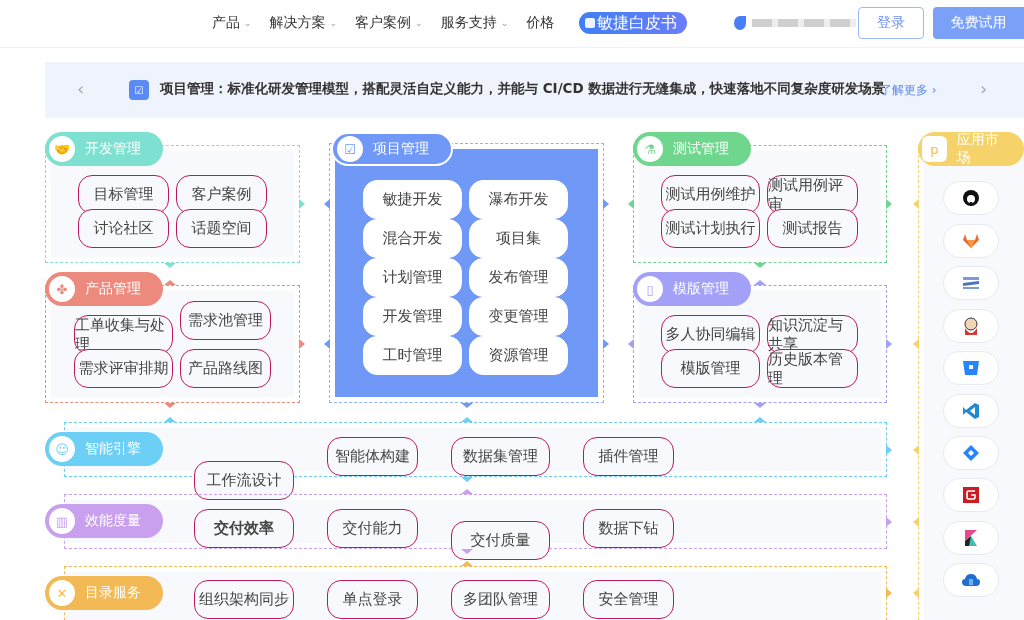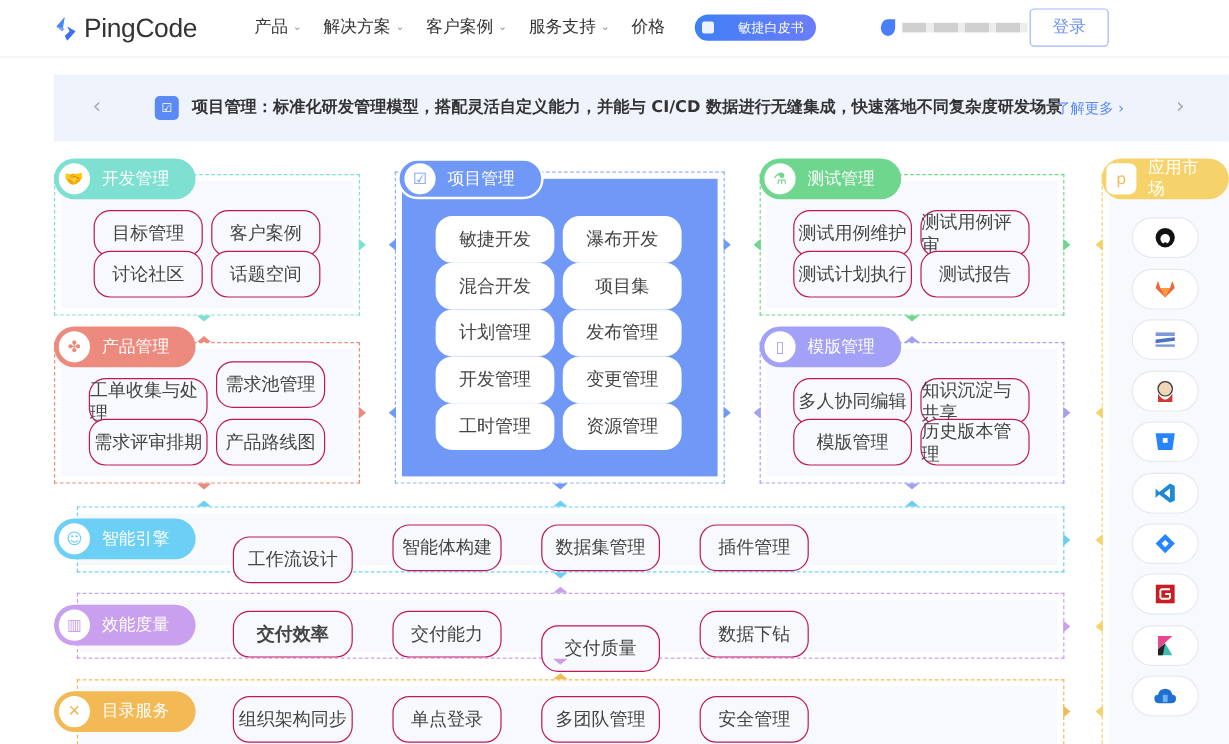--- a/index.html
+++ b/index.html
@@ -6,21 +6,21 @@
   html, body { width: 1024px; height: 620px; overflow: hidden; background: #ffffff; font-family: "DejaVu Sans", "Liberation Sans", sans-serif; color: #333; }
 
   
   .nav { position: absolute; left: 0; top: 0; width: 1024px; height: 48px; background: #fff; border-bottom: 1px solid #f0f1f5; }
   .logo { position: absolute; left: 44px; top: 11px; display: flex; align-items: center; }
   .logo-mark { width: 22px; height: 24px; position: relative; }
   .logo-text { font-family: "Liberation Sans", sans-serif; font-size: 22px; color: #333; margin-left: 4px; letter-spacing: -0.3px; }
   .nav-menu { position: absolute; left: 212px; top: 14px; display: flex; gap: 18px; font-size: 14px; color: #333; }
   .nav-item { display: flex; align-items: center; gap: 4px; cursor: pointer; }
   .chev { font-size: 9px; color: #999; }
-  .badge { position: absolute; left: 579px; top: 12px; height: 22px; padding: 0 10px 0 6px; border-radius: 11px; background: linear-gradient(90deg,#3f7ff4,#6b7dfa); color: #fff; font-size: 11px; display: flex; align-items: center; gap: 20px; }
+  .badge { position: absolute; left: 579px; top: 12px; height: 22px; padding: 0 10px 0 6px; border-radius: 11px; background: linear-gradient(90deg,#3f7ff4,#6b7dfa); color: #fff; font-size: 16px; display: flex; align-items: center; gap: 2px; }
   .badge-icon { width: 10px; height: 10px; background: #fff; border-radius: 2px; opacity: .9; }
   .phone { position: absolute; left: 734px; top: 16px; display: flex; align-items: center; gap: 6px; }
   .phone-icon { width: 12px; height: 14px; border-radius: 50% 0 50% 50%; background: #4a7ef6; }
   .phone-blur { width: 104px; height: 8px; background: repeating-linear-gradient(90deg,#bbb 0 20px,#e5e5e5 20px 26px); opacity: .7; }
   .btn-login { position: absolute; left: 858px; top: 7px; width: 66px; height: 32px; border: 1px solid #9db8f9; border-radius: 4px; background: #fff; color: #6b8ff5; font-size: 14px; display: flex; align-items: center; justify-content: center; }
   .btn-trial { position: absolute; left: 933px; top: 7px; width: 91px; height: 32px; border-radius: 4px 0 0 4px; background: #7aa0f7; color: #fff; font-size: 14px; display: flex; align-items: center; justify-content: center; }
 
   
   .banner { position: absolute; left: 45px; top: 62px; width: 979px; height: 56px; background: #eff3fc; }
   .banner-prev { position: absolute; left: 32px; top: 16px; font-size: 18px; color: #aaa; }
@@ -41,28 +41,20 @@
   .tri-l { border-top: 5px solid transparent; border-bottom: 5px solid transparent; border-right: 6px solid; }
   .tri-d { border-left: 6px solid transparent; border-right: 6px solid transparent; border-top: 5px solid; }
   .tri-u { border-left: 6px solid transparent; border-right: 6px solid transparent; border-bottom: 5px solid; }
 
   .app-pill { position: absolute; left: 943px; width: 56px; height: 34px; border: 1px solid #e6eaf1; border-radius: 17px; background: #fff; display: flex; align-items: center; justify-content: center; }
 </style>
 </head>
 <body>
 
 <div class="nav">
-  <div class="logo">
-    <svg class="logo-mark" viewBox="0 0 22 24" width="22" height="24">
-      <path d="M10 2 L3 10 L8 14 Z" fill="#4e86f7"></path>
-      <path d="M3 10 L8 14 L10 12 Z" fill="#7aa8ff"></path>
-      <path d="M12 10 L19 14 L12 22 L10 18 L14 14 Z" fill="#3f6ff0"></path>
-    </svg>
-    <span class="logo-text">PingCode</span>
-  </div>
   <div class="nav-menu">
     <div class="nav-item">
         <span>产品</span>
         <span class="chev">⌄</span>
       </div>
     <div class="nav-item">
         <span>解决方案</span>
         <span class="chev">⌄</span>
       </div>
     <div class="nav-item">
@@ -79,20 +71,21 @@
   </div>
   <div class="badge">
     <span class="badge-icon"></span>
     <span>敏捷白皮书</span>
   </div>
   <div class="phone">
     <span class="phone-icon"></span>
     <span class="phone-blur"></span>
   </div>
   <div class="btn-login">登录</div>
+  <div class="btn-trial">免费试用</div>
 </div>
 
 <div class="banner">
   <span class="banner-prev">‹</span>
   <span class="banner-icon">☑</span>
   <span class="banner-text">项目管理：标准化研发管理模型，搭配灵活自定义能力，并能与 CI/CD 数据进行无缝集成，快速落地不同复杂度研发场景</span>
   <span class="banner-more">了解更多 ›</span>
   <span class="banner-next">›</span>
 </div>
 
@@ -182,21 +175,21 @@
 <div class="card" style="left:64px;top:422px;width:823px;height:55px;border-color:#6ccff5;">
   <div class="card-inner" style="left:0;top:5px;right:5px;bottom:5px;"></div>
 </div>
 <span class="tri tri-u" style="left:164px;top:417px;border-bottom-color:#6ccff5;"></span>
 <span class="tri tri-u" style="left:461px;top:417px;border-bottom-color:#6ccff5;"></span>
 <span class="tri tri-u" style="left:754px;top:417px;border-bottom-color:#6ccff5;"></span>
 <div class="card-head" style="left:45px;top:432px;background:#6ccff5;">
   <span class="head-icon" style="color:#6ccff5;">☺</span>
   <span>智能引擎</span>
 </div>
-<div class="pill" style="left:194px;top:447px;width:100px;text-align:right;">工作流设计</div>
+<div class="pill" style="left:194px;top:461px;width:100px;text-align:right;">工作流设计</div>
 <div class="pill" style="left:327px;top:437px;width:91px;">智能体构建</div>
 <div class="pill" style="left:451px;top:437px;width:99px;">数据集管理</div>
 <div class="pill" style="left:583px;top:437px;width:91px;">插件管理</div>
 <span class="tri tri-r" style="left:886px;top:445px;border-left-color:#6ccff5;"></span>
 <span class="tri tri-d" style="left:461px;top:477px;border-top-color:#6ccff5;"></span>
 
 <div class="card" style="left:64px;top:494px;width:823px;height:55px;border-color:#c9a0ee;">
   <div class="card-inner" style="left:0;top:5px;right:5px;bottom:5px;"></div>
 </div>
 <span class="tri tri-u" style="left:461px;top:489px;border-bottom-color:#c9a0ee;"></span>

